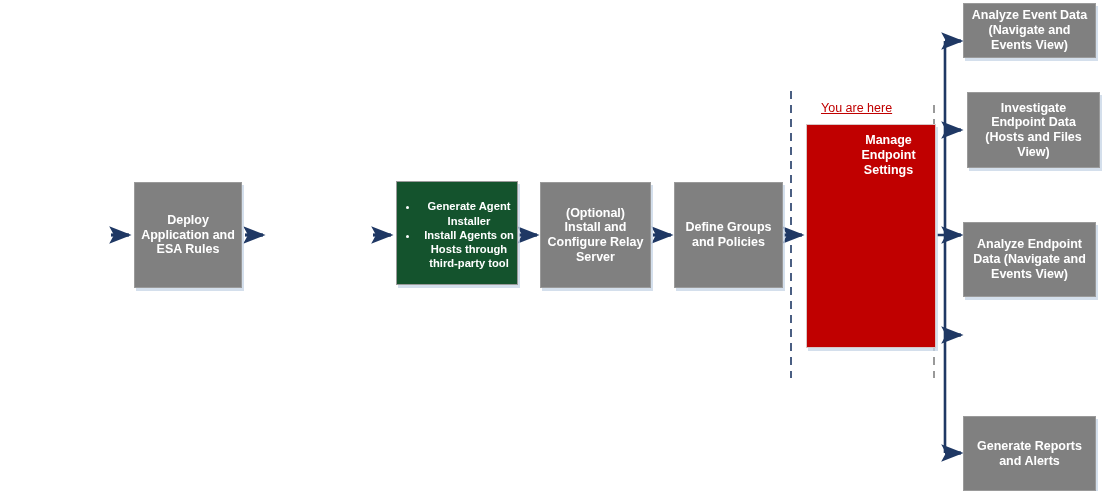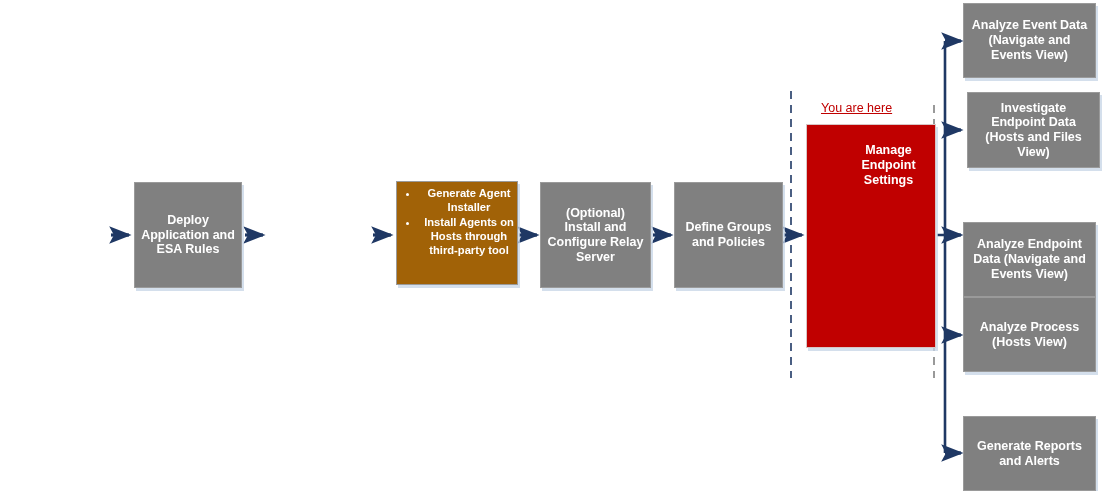--- a/index.html
+++ b/index.html
@@ -48,21 +48,21 @@
   .node-main { font-size: 12.5px; }
   .node-right { font-size: 12.5px; }
   .node-red {
     background: #C00000;
     border: 1px solid #d8c5c5;
     align-items: flex-start;
     justify-content: flex-start;
   }
   .red-inner {
     width: 100%;
-    padding: 18px 3px 0 3px;
+    padding: 8px 3px 0 3px;
     box-sizing: border-box;
     margin-left: 35px;
   }
   .red-title {
     font-size: 12.5px;
     font-weight: bold;
     text-align: center;
     line-height: 1.2;
     margin-bottom: 1px;
     white-space: pre-line;
@@ -73,22 +73,22 @@
     list-style: disc;
     font-size: 12.5px;
     font-weight: bold;
     line-height: 1.33;
   }
   ul.bullets li {
     margin: 0;
     padding: 0 0 0 4px;
   }
   .node-bullets {
-    background: #a16207;
-    align-items: flex-start;
+    background: #14532d;
+    align-items: center;
     justify-content: flex-start;
   }
   .node-bullets ul.bullets {
     font-size: 11.2px;
     line-height: 1.28;
     padding: 4px 2px 0 22px;
   }
   .here-label {
     position: absolute;
     color: #C00000;
@@ -162,42 +162,38 @@
 
   <div class="here-label" style="left:821px; top:101px;text-decoration:underline;">You are here</div>
 
   <div class="node node-red" style="left:806px; top:124px; width:130px; height:224px;">
     <div class="red-inner">
       <div class="red-title">Manage Endpoint
 Settings</div>
     </div>
   </div>
 
-  <div class="node node-right" style="left:963px; top:3px; width:133px; height:75px;">
+  <div class="node node-right" style="left:963px; top:3px; width:133px; height:55px;">
     <span class="label">Analyze Event Data
 (Navigate and
 Events View)</span>
   </div>
 
   <div class="node node-right" style="left:967px; top:92px; width:133px; height:76px;">
     <span class="label">Investigate
 Endpoint Data
 (Hosts and Files
 View)</span>
   </div>
 
   <div class="node node-right" style="left:963px; top:198px; width:133px; height:75px;margin-top:24px;">
     <span class="label">Analyze Endpoint
 Data (Navigate and
 Events View)</span>
   </div>
 
-  <div class="node node-right" style="left:963px; top:297px; width:133px; height:75px;">
-    <span class="label">Analyze Process
-(Hosts View)</span>
-  </div>
 
   <div class="node node-right" style="left:963px; top:416px; width:133px; height:75px;">
     <span class="label">Generate Reports
 and Alerts</span>
   </div>
 
 </div>
 
 </body></html>

